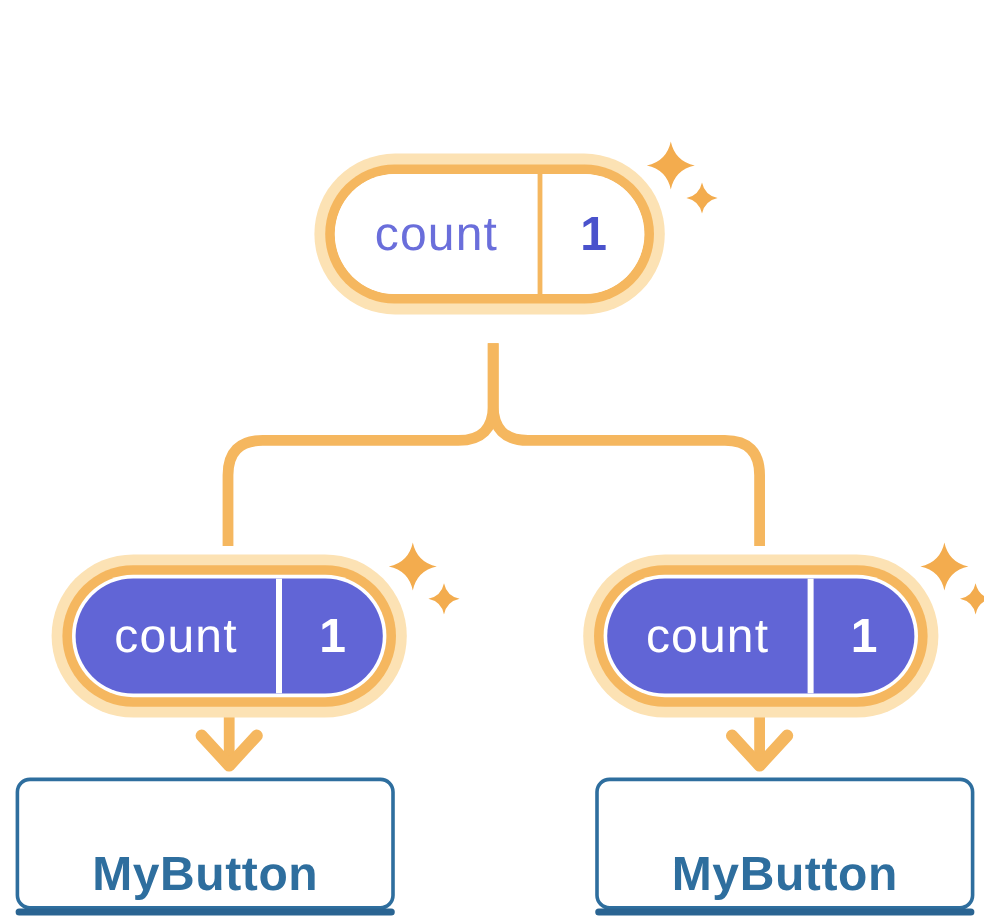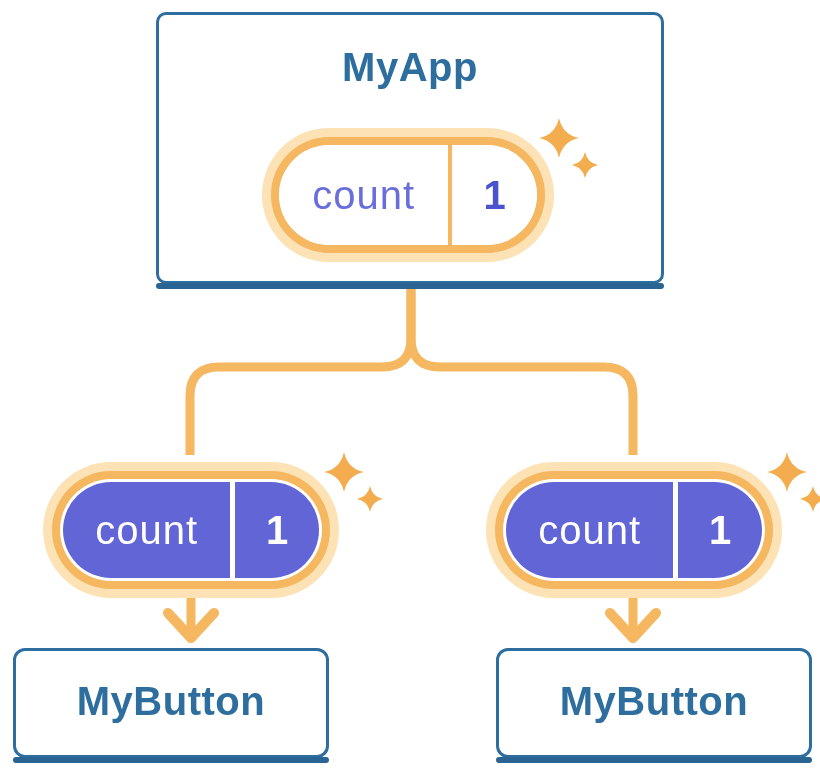--- a/index.html
+++ b/index.html
@@ -41,20 +41,21 @@
   .node-box--root  { left: 156px; top: 12px;  width: 508px; height: 272px; }
   .node-box--left  { left: 13px;  top: 648px; width: 316px; height: 110px; border-radius: 12px; }
   .node-box--right { left: 496px; top: 648px; width: 316px; height: 110px; border-radius: 12px; }
 
   .node-title {
     color: #2E6E9E;
     font-size: 40px;
     font-weight: 600;
     letter-spacing: 0.5px;
     text-align: center;
+    margin-top: 28px;
   }
   .node-box--root .node-title { margin-top: 30px; }
   .node-box--left .node-title,
   .node-box--right .node-title {
     position: absolute;
     left: 0; right: 0;
     top: 50%;
     transform: translateY(-54%);
   }
 
@@ -135,23 +136,20 @@
 
   <svg class="connector-layer" viewBox="0 0 820 770">
     <path d="M411,286 L411,338 Q411,367 382,367 L219,367 Q190,367 190,396 L190,455" fill="none" stroke="#F5B75F" stroke-width="9"></path>
     <path d="M411,286 L411,338 Q411,367 440,367 L604,367 Q633,367 633,396 L633,455" fill="none" stroke="#F5B75F" stroke-width="9"></path>
     <path d="M191,572 L191,640" fill="none" stroke="#F5B75F" stroke-width="9"></path>
     <path d="M168,613 L191,638 L214,613" fill="none" stroke="#F5B75F" stroke-width="10" stroke-linecap="round" stroke-linejoin="round"></path>
     <path d="M633,572 L633,640" fill="none" stroke="#F5B75F" stroke-width="9"></path>
     <path d="M610,613 L633,638 L656,613" fill="none" stroke="#F5B75F" stroke-width="10" stroke-linecap="round" stroke-linejoin="round"></path>
   </svg>
 
-  <div class="node-box node-box--root">
-    <div class="node-title">MyApp</div>
-  </div>
 
   <div class="pill pill--light">
     <div class="pill-ring">
       <div class="pill-core">
         <div class="pill-fill">
           <div class="pill-seg-name">
             <span class="pill-label">count</span>
           </div>
           <div class="pill-divider"></div>
           <div class="pill-seg-value">

